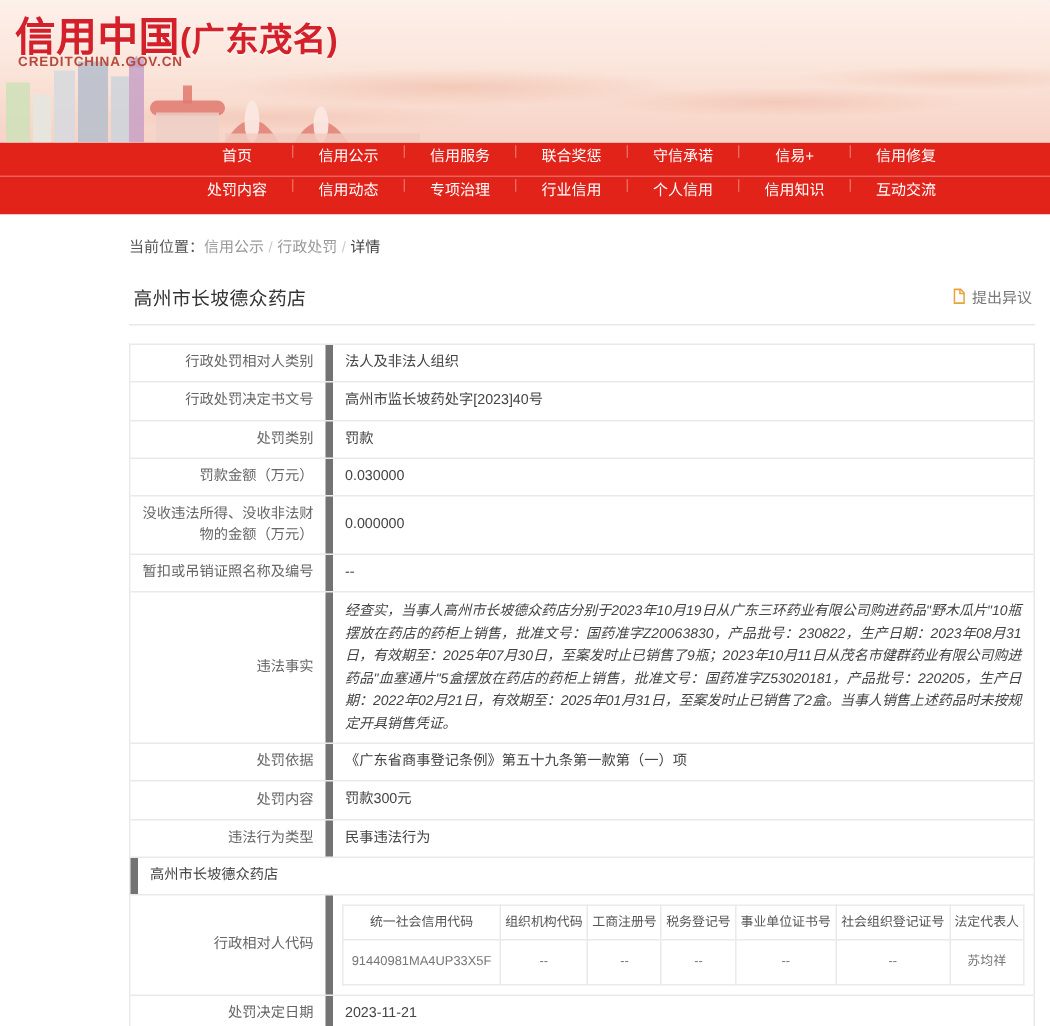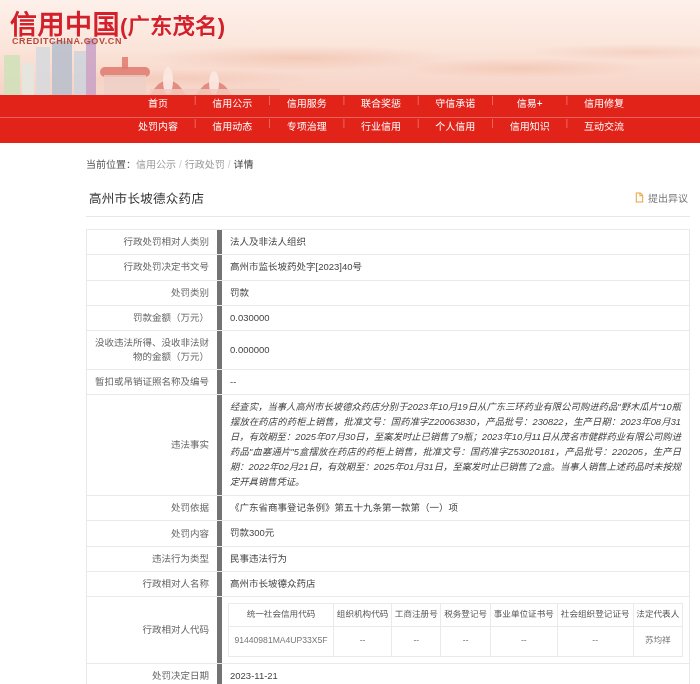--- a/index.html
+++ b/index.html
@@ -263,21 +263,20 @@
       <div class="dlabel">处罚内容</div>
       <div class="dvalue">罚款300元</div>
     </div>
 
     <div class="drow">
       <div class="dlabel">违法行为类型</div>
       <div class="dvalue">民事违法行为</div>
     </div>
 
     <div class="drow">
-      <div class="dlabel">行政相对人名称</div>
       <div class="dvalue">高州市长坡德众药店</div>
     </div>
 
     <div class="drow tall">
       <div class="dlabel">行政相对人代码</div>
       <div class="dvalue nested-cell">
         <table class="idtable">
           <thead>
             <tr>
               <th>统一社会信用代码</th>

